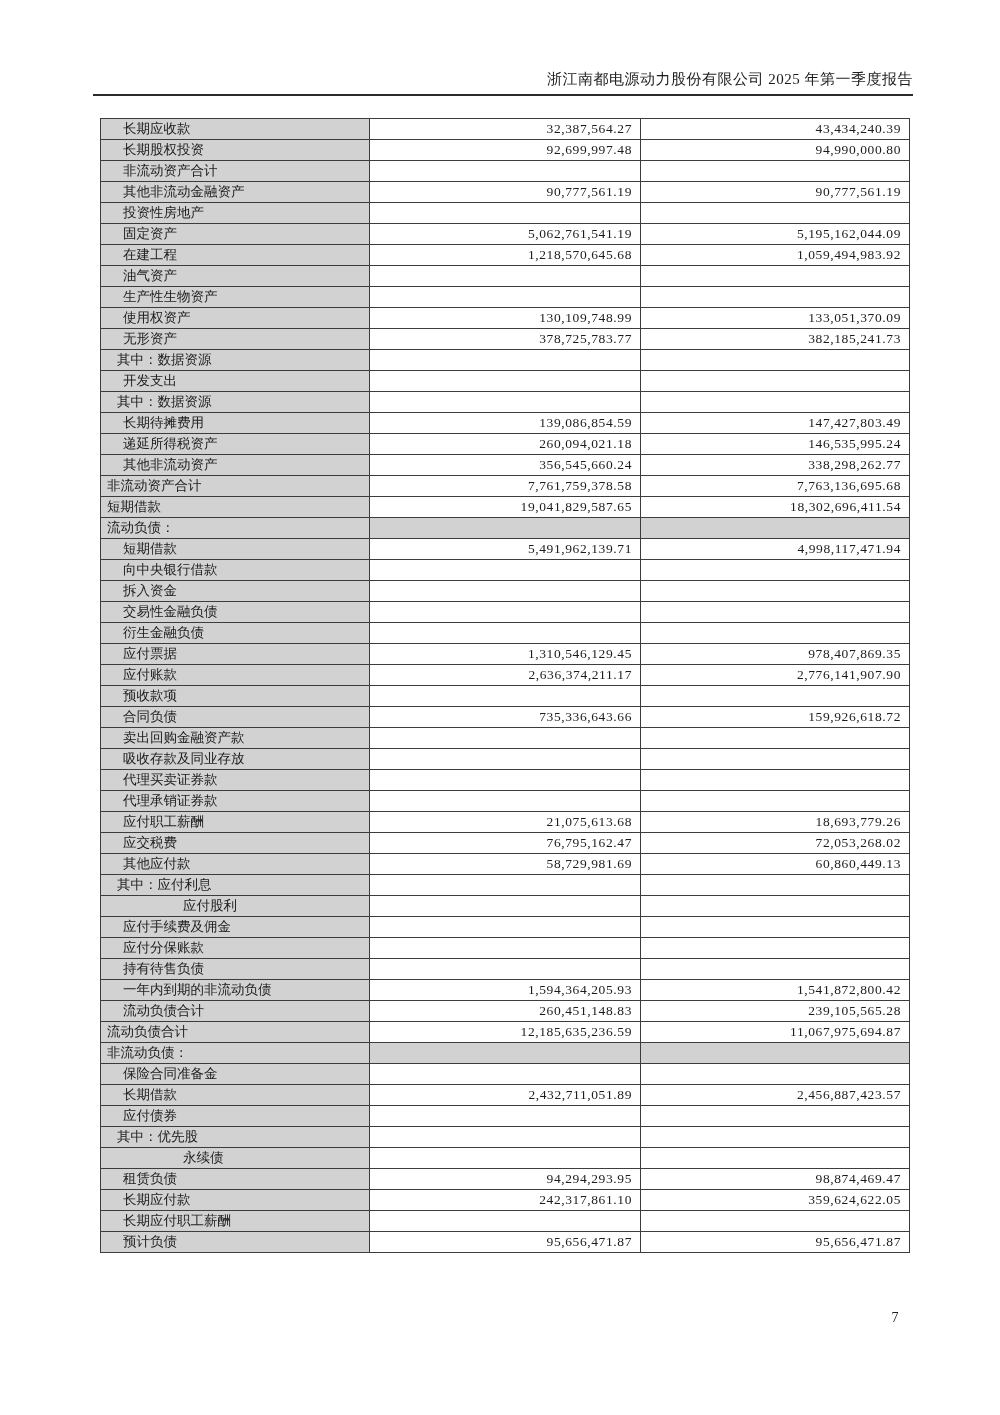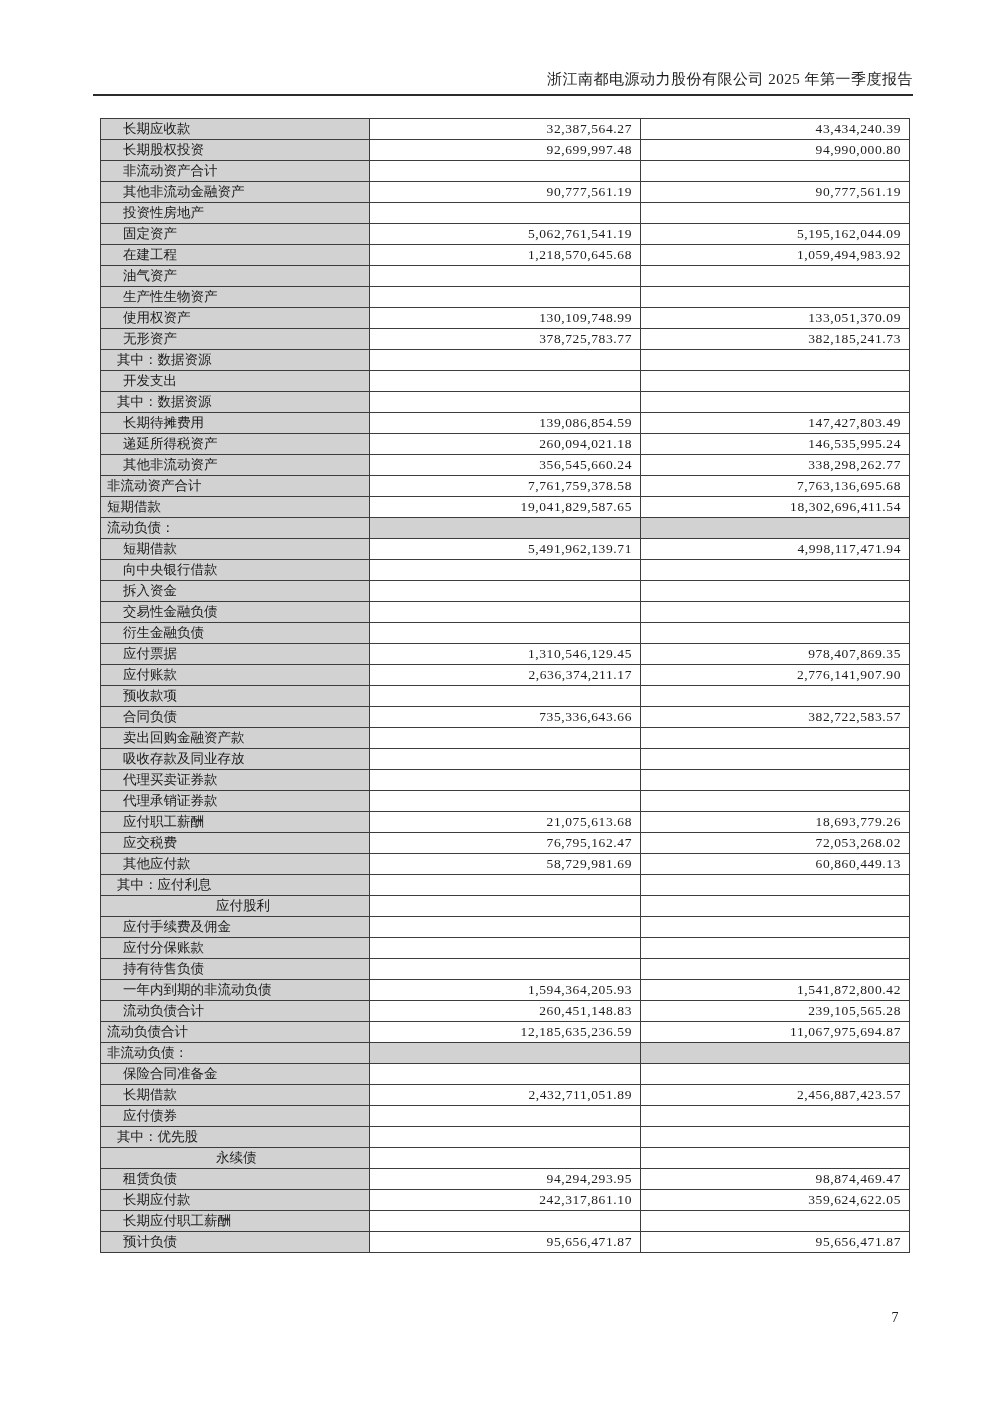--- a/index.html
+++ b/index.html
@@ -61,21 +61,21 @@
   td.num {
     text-align: right;
     padding-right: 8px;
     letter-spacing: 0.6px;
     background: #ffffff;
   }
   tr.section td.num { background: var(--shade); }
   .ind0 { padding-left: 6px;  }
   .ind1 { padding-left: 22px; }
   .ind2 { padding-left: 16px; }
-  .ind3 { padding-left: 115px; }
+  .ind3 { padding-left: 82px; }
   .page-number {
     position: absolute;
     top: 1310px; left: 870px;
     width: 50px;
     text-align: center;
     font-size: 14px;
   }
 </style>
 </head>
 <body>
@@ -229,21 +229,21 @@
           <td class="num">2,776,141,907.90</td>
         </tr>
         <tr>
           <td class="label ind1">预收款项</td>
           <td class="num"></td>
           <td class="num"></td>
         </tr>
         <tr>
           <td class="label ind1">合同负债</td>
           <td class="num">735,336,643.66</td>
-          <td class="num">382,722,583.57</td>
+          <td class="num">159,926,618.72</td>
         </tr>
         <tr>
           <td class="label ind1">卖出回购金融资产款</td>
           <td class="num"></td>
           <td class="num"></td>
         </tr>
         <tr>
           <td class="label ind1">吸收存款及同业存放</td>
           <td class="num"></td>
           <td class="num"></td>

